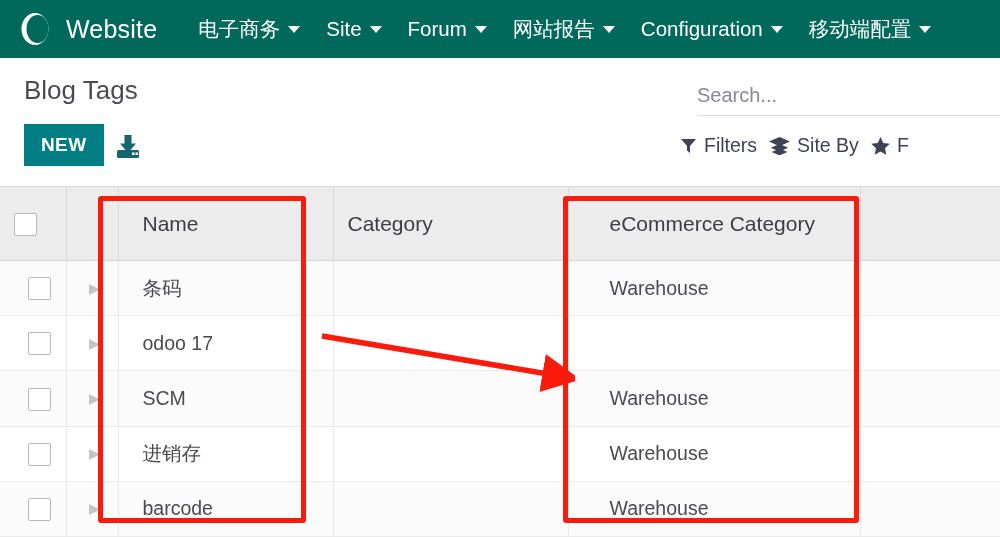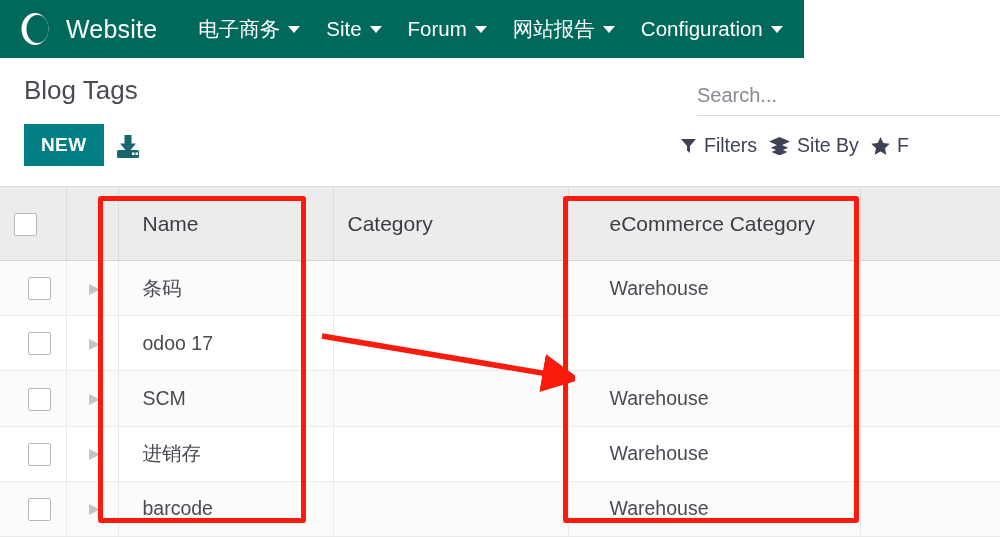--- a/index.html
+++ b/index.html
@@ -17,21 +17,21 @@
     position: relative;
     width: 1000px;
     height: 537px;
     background: #ffffff;
   }
 
   
   .navbar {
     position: absolute;
     top: 0; left: 0;
-    width: 804px;
+    width: 1000px;
     height: 58px;
     background: #00695b;
     display: flex;
     align-items: center;
     padding-left: 18px;
     overflow: hidden;
     white-space: nowrap;
   }
 
   .brand-logo {

